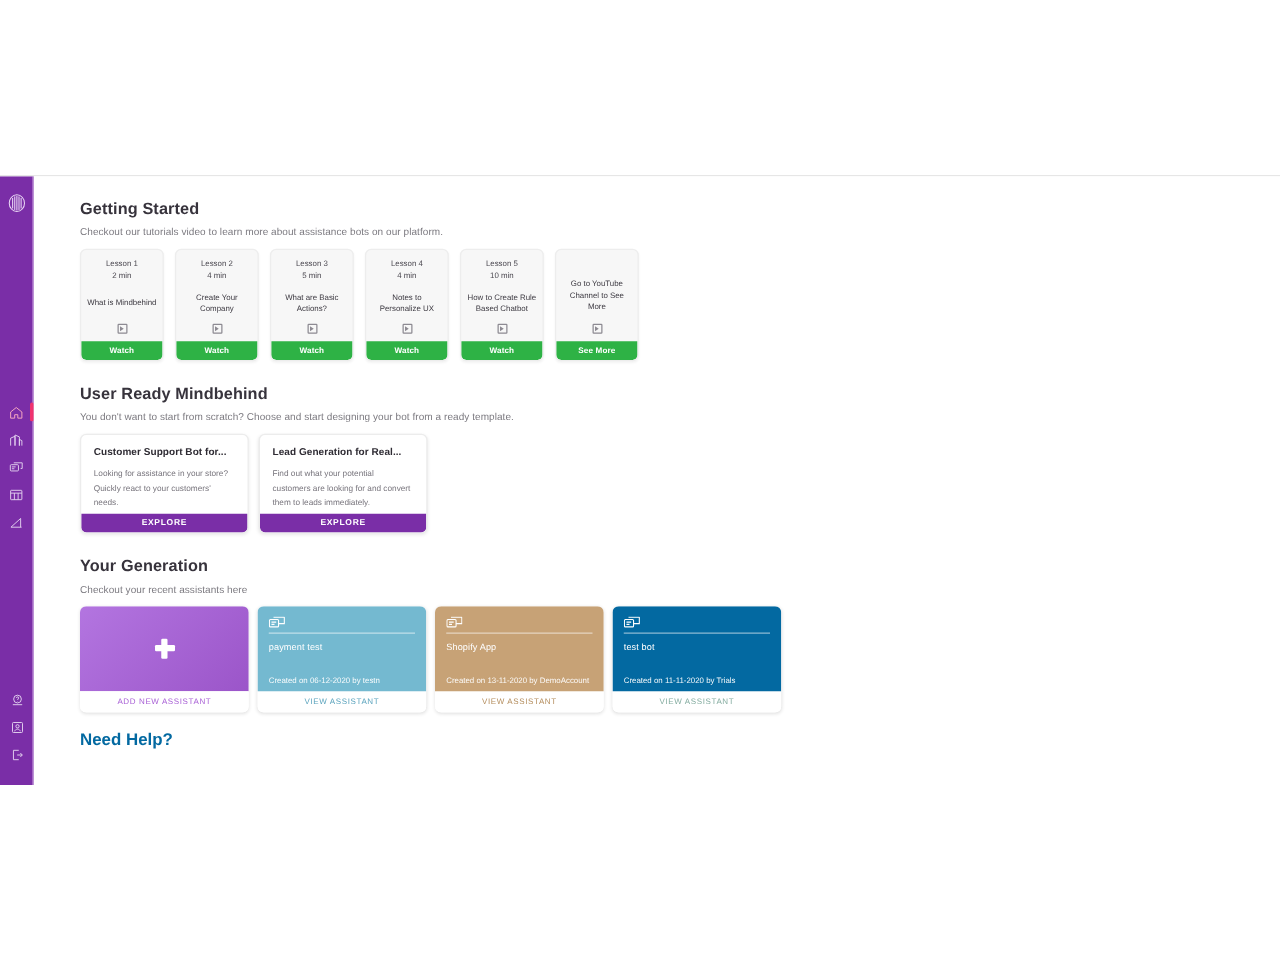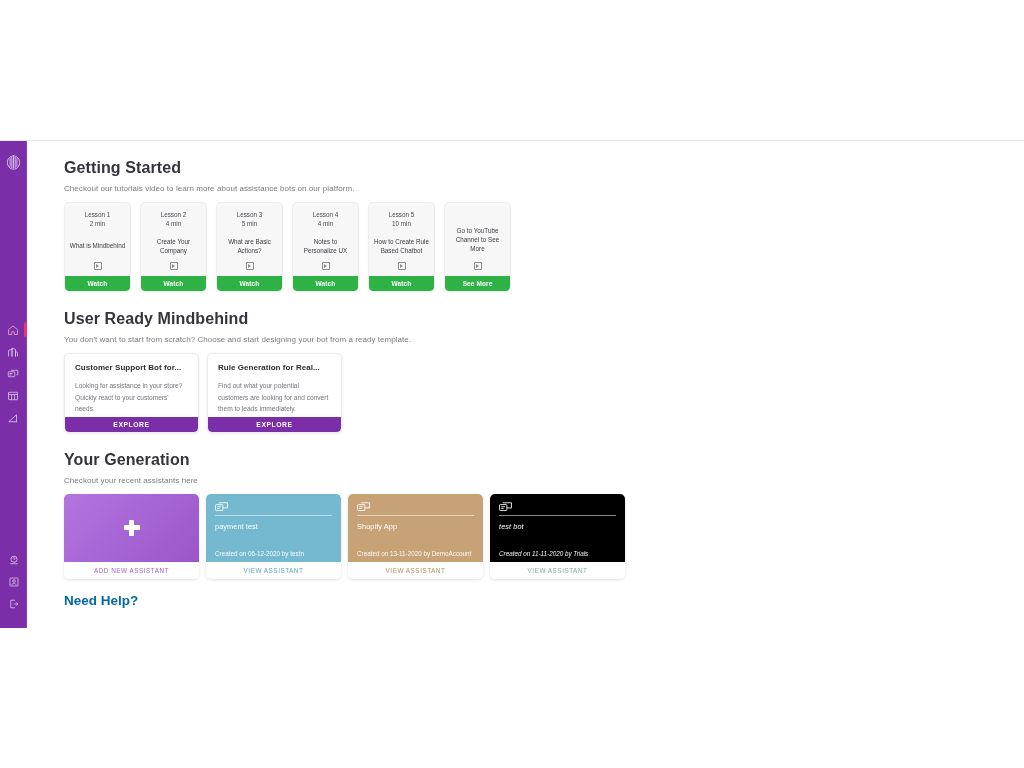--- a/index.html
+++ b/index.html
@@ -66,21 +66,21 @@
   .main {
     position: absolute;
     left: 27px; top: 0;
     width: 997px; height: 488px;
     background: #ffffff;
     padding: 18px 0 0 37px;
     overflow: hidden;
   }
 
   .sec-title {
-    font-size: 16px;
+    font-size: 13px;
     font-weight: 700;
     color: #37333c;
     letter-spacing: .1px;
     margin-bottom: 7px;
   }
   .sec-sub {
     font-size: 8px;
     color: #7c7a80;
     margin-bottom: 9px;
     letter-spacing: .05px;
@@ -448,21 +448,21 @@
       <div class="tpl-card">
         <div class="tpl-body">
           <div class="tpl-title">Customer Support Bot for...</div>
           <div class="tpl-desc">Looking for assistance in your store? Quickly react to your customers' needs.</div>
         </div>
         <button class="explore-btn">EXPLORE</button>
       </div>
 
       <div class="tpl-card">
         <div class="tpl-body">
-          <div class="tpl-title">Rule Generation for Real...</div>
+          <div class="tpl-title">Lead Generation for Real...</div>
           <div class="tpl-desc">Find out what your potential customers are looking for and convert them to leads immediately.</div>
         </div>
         <button class="explore-btn">EXPLORE</button>
       </div>
 
     </div>
 
     <h2 class="sec-title">Your Generation</h2>
     <p class="sec-sub">Checkout your recent assistants here</p>
 
@@ -501,21 +501,21 @@
             </g>
           </svg>
           <div class="asst-rule"></div>
           <div class="asst-name">Shopify App</div>
           <div class="asst-created">Created on 13-11-2020 by DemoAccount</div>
         </div>
         <div class="asst-foot" style="color:#b48d5d;">VIEW ASSISTANT</div>
       </div>
 
       <div class="asst-card">
-        <div class="asst-top" style="background:#000000;font-style:italic;">
+        <div class="asst-top" style="background:#0369a1;">
           <svg class="asst-icon" width="13" height="10" viewBox="0 0 24 18" aria-hidden="true">
             <g fill="none" stroke="#ffffff" stroke-width="1.6" stroke-linejoin="round">
               <rect x="1" y="4.5" width="13.5" height="11" rx="1.5"></rect>
               <path d="M7 1.2h16v9.5h-8.5"></path>
               <path d="M4 8.5h7M4 11.8h4.5"></path>
             </g>
           </svg>
           <div class="asst-rule"></div>
           <div class="asst-name">test bot</div>
           <div class="asst-created">Created on 11-11-2020 by Trials</div>

